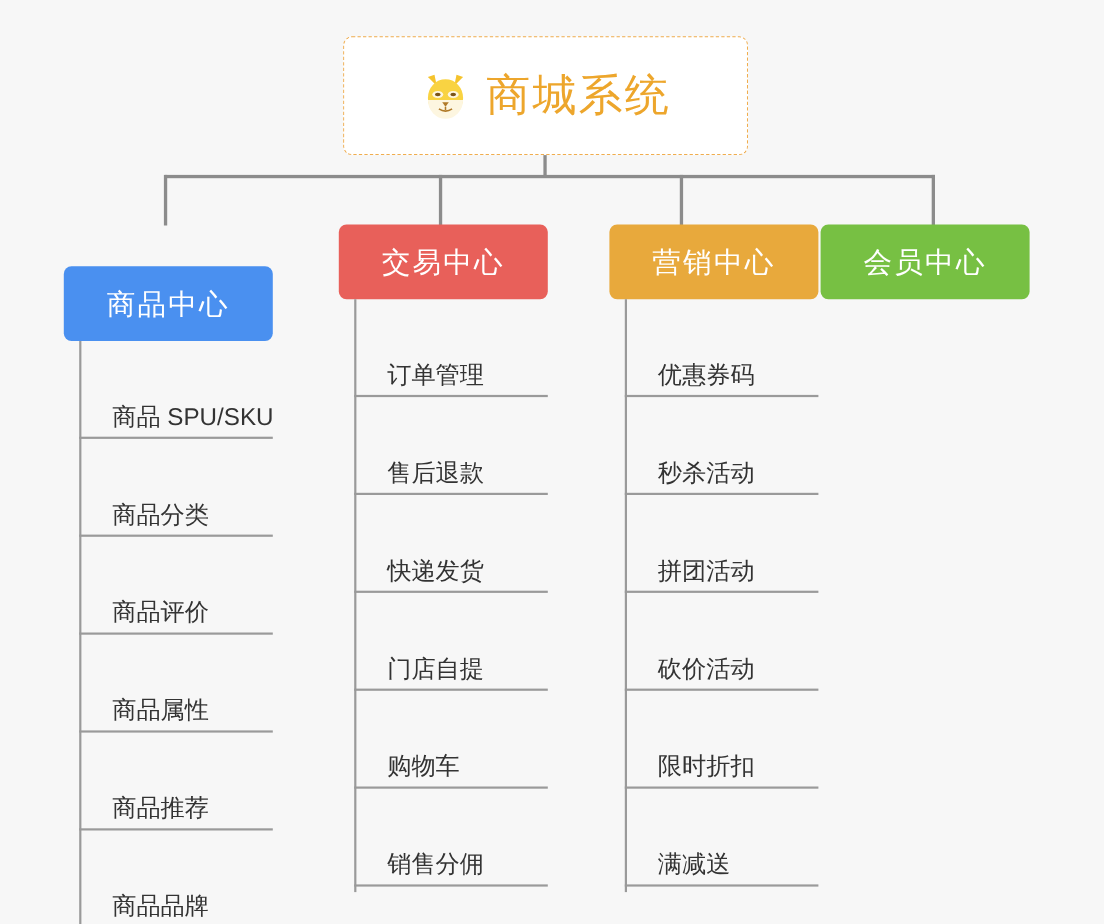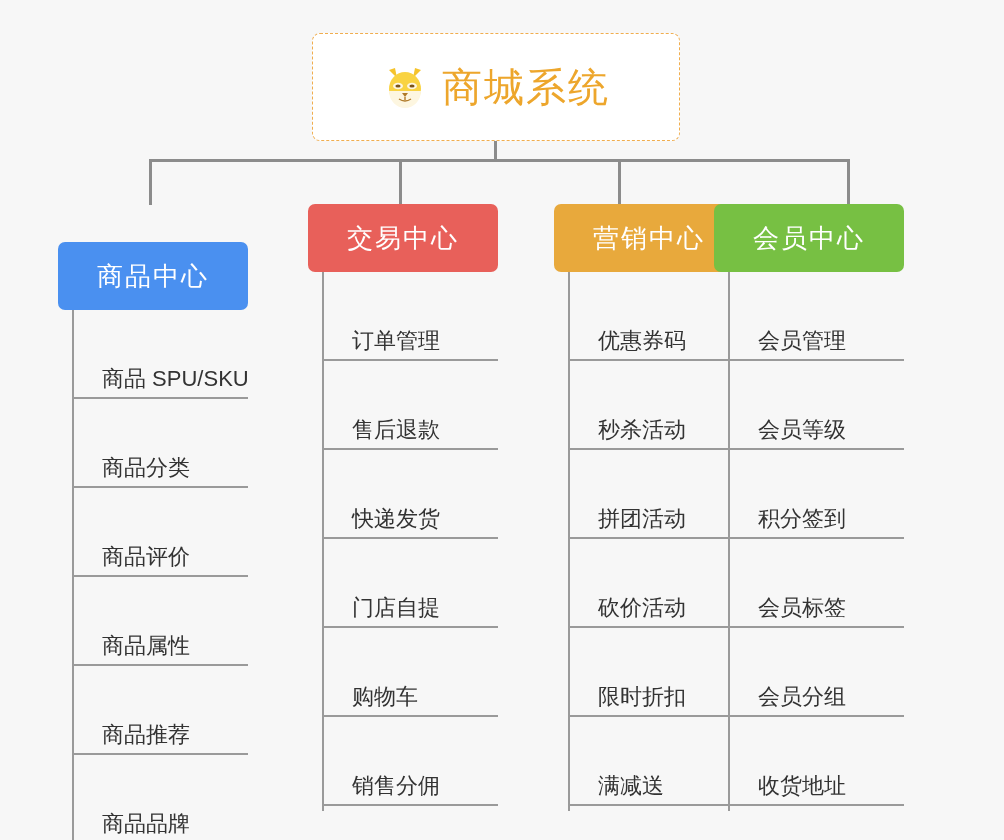--- a/index.html
+++ b/index.html
@@ -220,40 +220,17 @@
         <li class="col-item">
             <span class="col-item-label">限时折扣</span>
           </li>
         <li class="col-item">
             <span class="col-item-label">满减送</span>
           </li>
       </ul>
     </div>
   </div>
 
-  <div class="column" style="left:714px;">
+  <div class="column" style="left:746px;">
     <div class="col-header" style="background:#77c043;">会员中心</div>
-    <div class="col-body">
-      <div class="col-trunk"></div>
-      <ul class="col-items">
-        <li class="col-item">
-            <span class="col-item-label">会员管理</span>
-          </li>
-        <li class="col-item">
-            <span class="col-item-label">会员等级</span>
-          </li>
-        <li class="col-item">
-            <span class="col-item-label">积分签到</span>
-          </li>
-        <li class="col-item">
-            <span class="col-item-label">会员标签</span>
-          </li>
-        <li class="col-item">
-            <span class="col-item-label">会员分组</span>
-          </li>
-        <li class="col-item">
-            <span class="col-item-label">收货地址</span>
-          </li>
-      </ul>
-    </div>
   </div>
 
 </div>
 
 </body></html>

